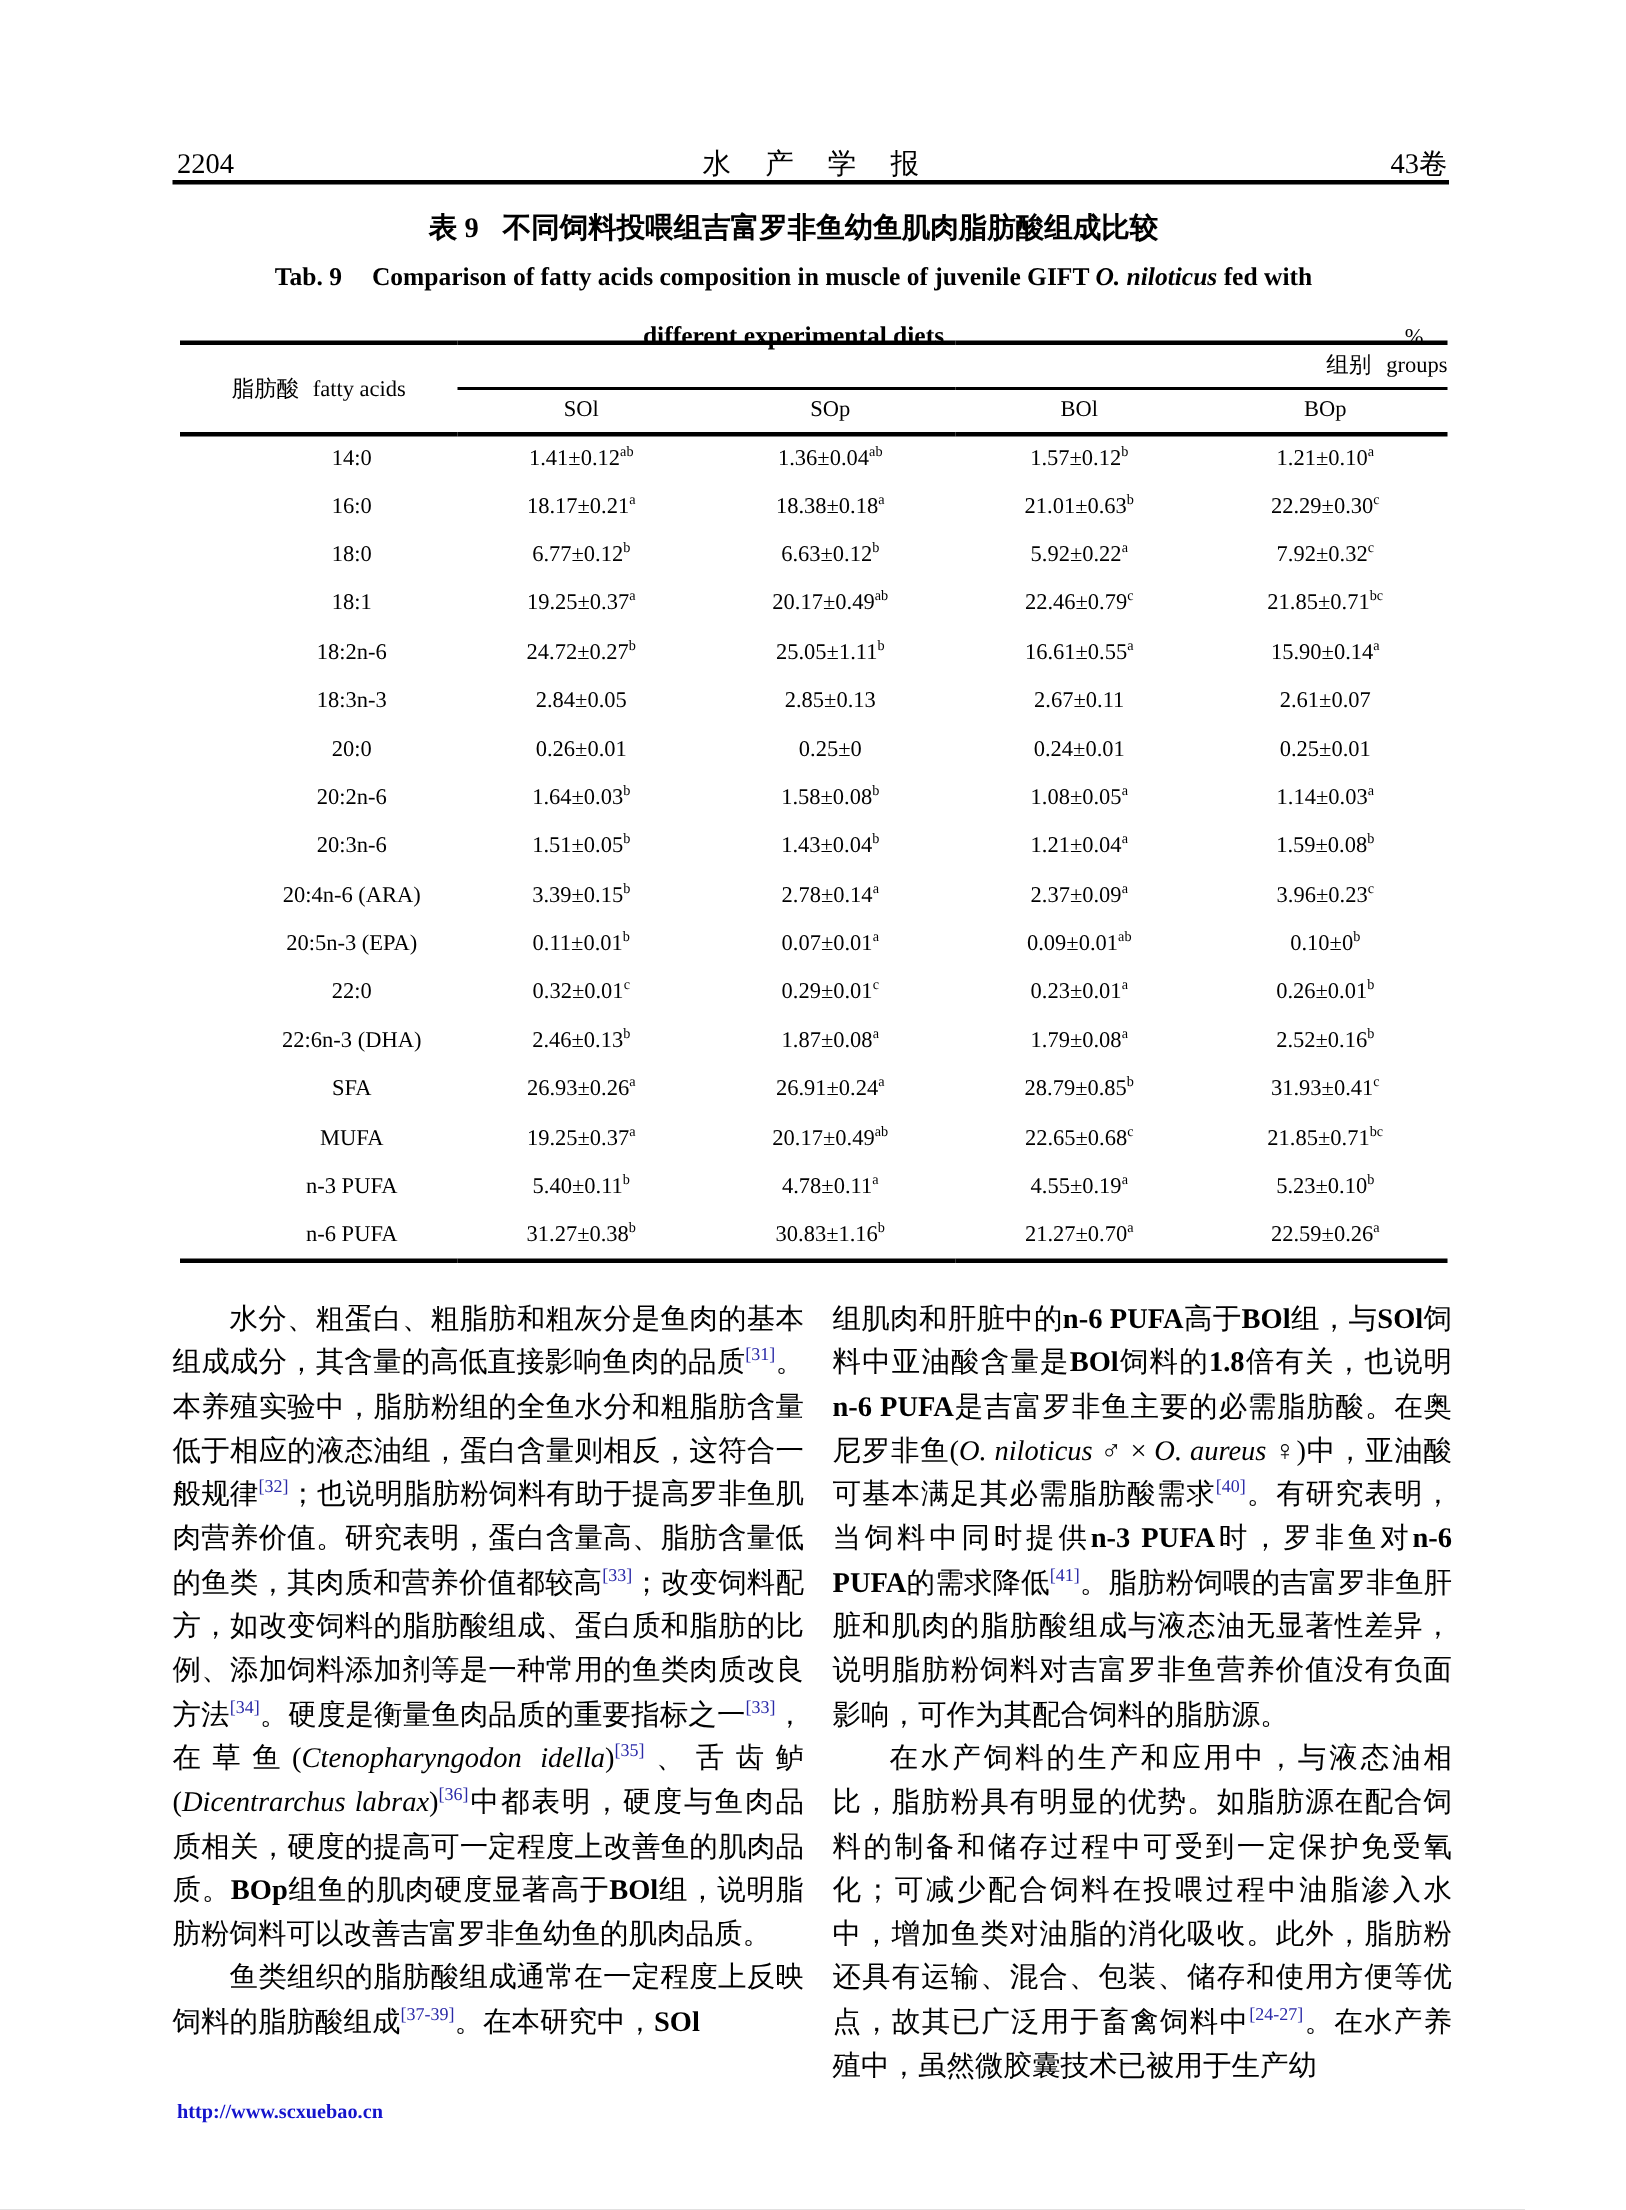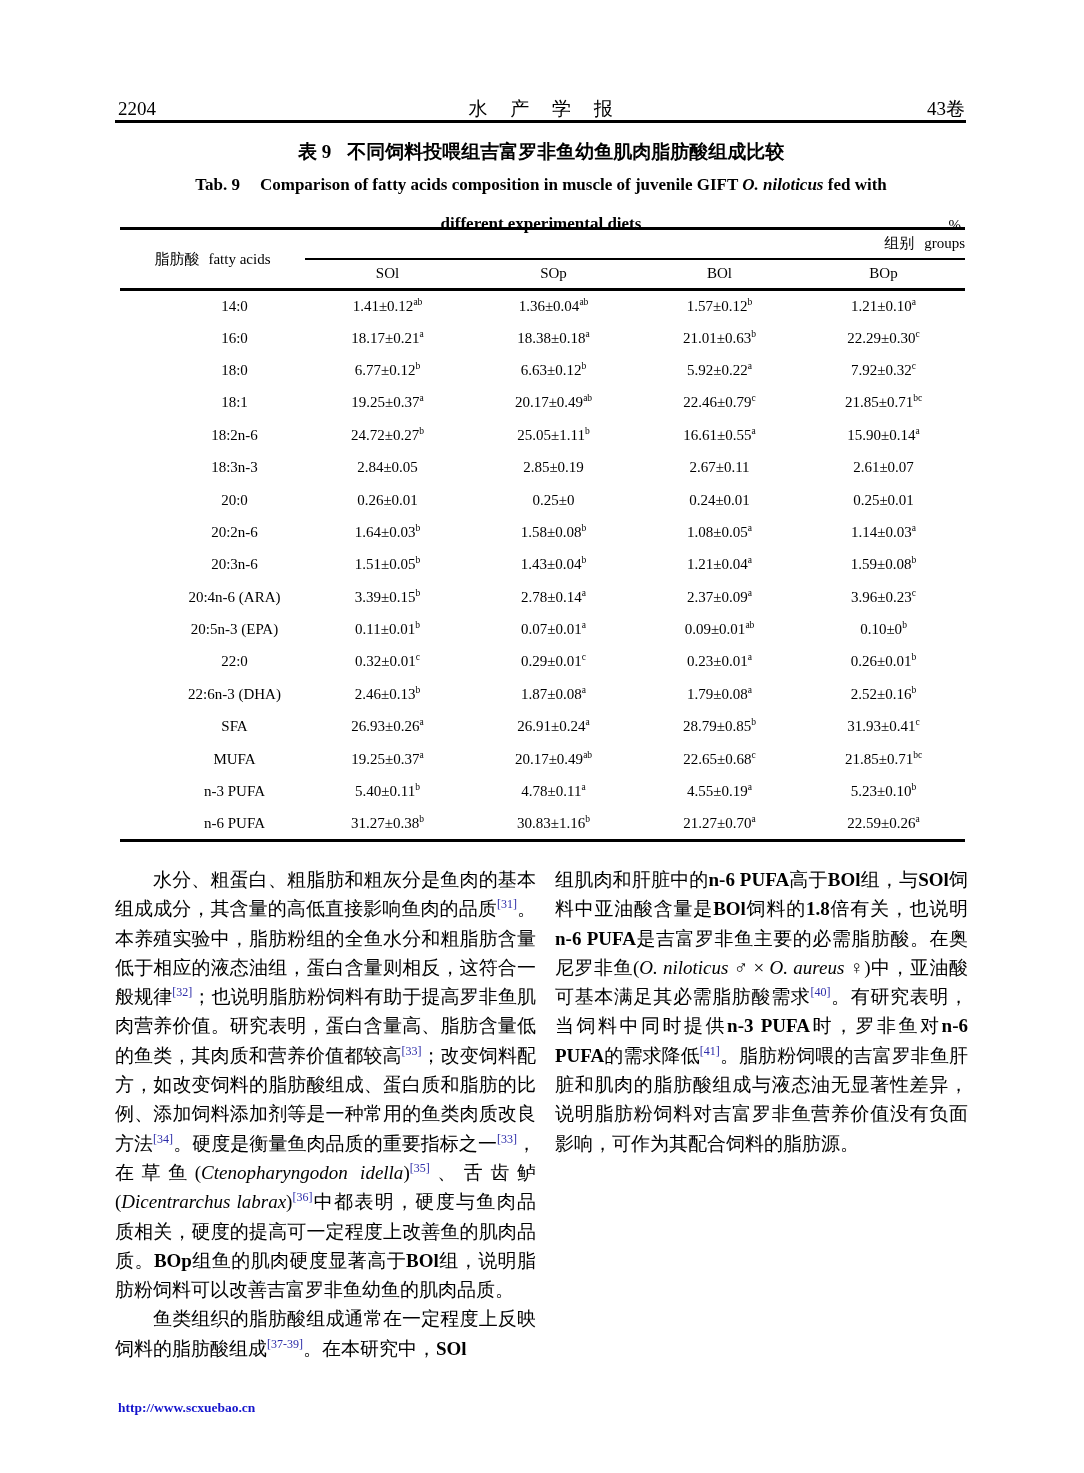--- a/index.html
+++ b/index.html
@@ -12,21 +12,21 @@
   .running-head {
     position:absolute; left:118px; right:119px; top:96px;
     display:flex; align-items:baseline; font-size:19px;
   }
   .running-head .lft { flex:1; text-align:left; }
   .running-head .ctr { flex:2; text-align:center; word-spacing:14px; letter-spacing:2px; }
   .running-head .rgt { flex:1; text-align:right; }
   .head-rule { position:absolute; left:115px; width:851px; top:120px; height:3px; background:var(--rule-black,#000); }
 
   
-  .caption { position:absolute; left:115px; width:852px; top:139px; text-align:center; }
+  .caption { position:absolute; left:103px; width:852px; top:139px; text-align:center; }
   .cap-zh { font-size:19px; font-weight:bold; margin-bottom:10px; }
   .cap-zh .cap-label { margin-right:16px; }
   .cap-en1 { font-size:17px; font-weight:bold; margin-bottom:19px; }
   .cap-en1 .cap-label { margin-right:20px; }
   .cap-en2-row { position:relative; font-size:17px; font-weight:bold; }
   .unit { position:absolute; right:6px; bottom:0; font-size:15px; font-weight:normal; }
 
   
   table.fa {
     position:absolute; left:120px; top:227px; width:845px;
@@ -148,21 +148,21 @@
         <tr>
           <td class="rowlabel">18:2n-6</td>
           <td class="val">24.72±0.27<sup>b</sup></td>
           <td class="val">25.05±1.11<sup>b</sup></td>
           <td class="val">16.61±0.55<sup>a</sup></td>
           <td class="val">15.90±0.14<sup>a</sup></td>
         </tr>
         <tr>
           <td class="rowlabel">18:3n-3</td>
           <td class="val">2.84±0.05</td>
-          <td class="val">2.85±0.19</td>
+          <td class="val">2.85±0.13</td>
           <td class="val">2.67±0.11</td>
           <td class="val">2.61±0.07</td>
         </tr>
         <tr>
           <td class="rowlabel">20:0</td>
           <td class="val">0.26±0.01</td>
           <td class="val">0.25±0</td>
           <td class="val">0.24±0.01</td>
           <td class="val">0.25±0.01</td>
         </tr>
@@ -238,17 +238,18 @@
         </tr>
       </tbody>
   </table>
 
   <section class="col col-left">
       <p class="para">水分、粗蛋白、粗脂肪和粗灰分是鱼肉的基本组成成分，其含量的高低直接影响鱼肉的品质<sup class="ref">[31]</sup>。本养殖实验中，脂肪粉组的全鱼水分和粗脂肪含量低于相应的液态油组，蛋白含量则相反，这符合一般规律<sup class="ref">[32]</sup>；也说明脂肪粉饲料有助于提高罗非鱼肌肉营养价值。研究表明，蛋白含量高、脂肪含量低的鱼类，其肉质和营养价值都较高<sup class="ref">[33]</sup>；改变饲料配方，如改变饲料的脂肪酸组成、蛋白质和脂肪的比例、添加饲料添加剂等是一种常用的鱼类肉质改良方法<sup class="ref">[34]</sup>。硬度是衡量鱼肉品质的重要指标之一<sup class="ref">[33]</sup>，在草鱼(<i>Ctenopharyngodon idella</i>)<sup class="ref">[35]</sup>、舌齿鲈(<i>Dicentrarchus labrax</i>)<sup class="ref">[36]</sup>中都表明，硬度与鱼肉品质相关，硬度的提高可一定程度上改善鱼的肌肉品质。<b>BOp</b>组鱼的肌肉硬度显著高于<b>BOl</b>组，说明脂肪粉饲料可以改善吉富罗非鱼幼鱼的肌肉品质。</p>
       <p class="para">鱼类组织的脂肪酸组成通常在一定程度上反映饲料的脂肪酸组成<sup class="ref">[37-39]</sup>。在本研究中，<b>SOl</b></p>
     </section>
   <section class="col col-right">
       <p class="para noindent">组肌肉和肝脏中的<b>n-6 PUFA</b>高于<b>BOl</b>组，与<b>SOl</b>饲料中亚油酸含量是<b>BOl</b>饲料的<b>1.8</b>倍有关，也说明<b>n-6 PUFA</b>是吉富罗非鱼主要的必需脂肪酸。在奥尼罗非鱼(<i>O. niloticus</i> ♂ × <i>O. aureus</i> ♀)中，亚油酸可基本满足其必需脂肪酸需求<sup class="ref">[40]</sup>。有研究表明，当饲料中同时提供<b>n-3 PUFA</b>时，罗非鱼对<b>n-6 PUFA</b>的需求降低<sup class="ref">[41]</sup>。脂肪粉饲喂的吉富罗非鱼肝脏和肌肉的脂肪酸组成与液态油无显著性差异，说明脂肪粉饲料对吉富罗非鱼营养价值没有负面影响，可作为其配合饲料的脂肪源。</p>
+      <p class="para">在水产饲料的生产和应用中，与液态油相比，脂肪粉具有明显的优势。如脂肪源在配合饲料的制备和储存过程中可受到一定保护免受氧化；可减少配合饲料在投喂过程中油脂渗入水中，增加鱼类对油脂的消化吸收。此外，脂肪粉还具有运输、混合、包装、储存和使用方便等优点，故其已广泛用于畜禽饲料中<sup class="ref">[24-27]</sup>。在水产养殖中，虽然微胶囊技术已被用于生产幼</p>
     </section>
 
   <a class="site-link">http://www.scxuebao.cn</a>
 
 </div>
 
 </body></html>

